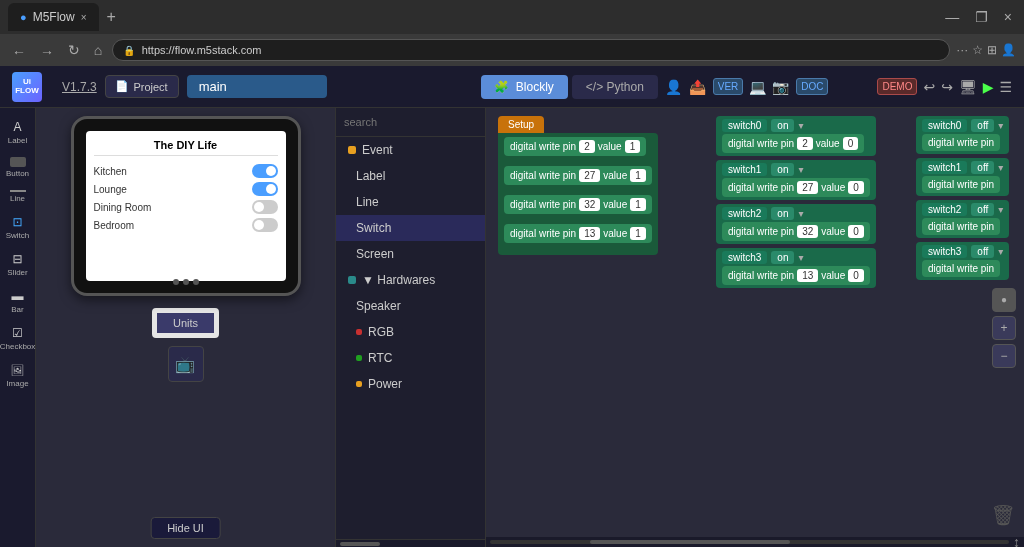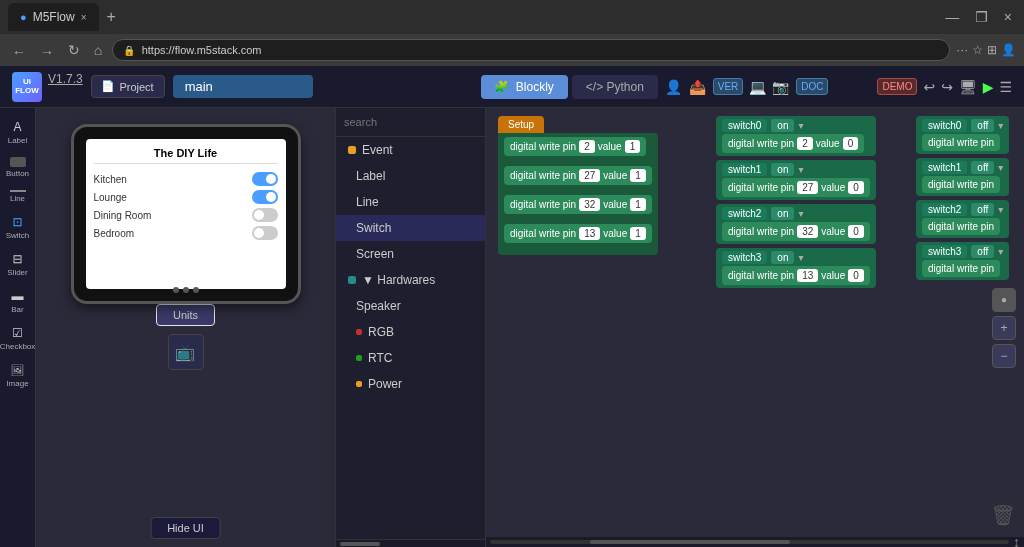--- a/index.html
+++ b/index.html
@@ -16,21 +16,21 @@
     .address-bar { flex: 1; background: #1e1e1e; border: 1px solid #555; border-radius: 12px; height: 22px; display: flex; align-items: center; padding: 0 10px; gap: 6px; color: #ccc; font-size: 11px; }
     .address-icon { color: #aaa; font-size: 10px; }
     .nav-extras { display: flex; gap: 4px; align-items: center; }
     .nav-extra-btn { background: none; border: none; color: #aaa; cursor: pointer; font-size: 12px; }
 
     
     .app-container { display: flex; flex-direction: column; height: 481px; }
 
     
     .app-toolbar { background: #1a1a2e; height: 42px; display: flex; align-items: center; padding: 0 12px; gap: 8px; border-bottom: 1px solid #333; }
-    .app-logo { display: flex; align-items: flex-start; gap: 6px; }
+    .app-logo { display: flex; align-items: center; gap: 20px; }
     .logo-icon { width: 30px; height: 30px; background: linear-gradient(135deg, #4a9eff, #6c63ff); border-radius: 4px; display: flex; align-items: center; justify-content: center; font-size: 10px; font-weight: bold; color: white; }
     .logo-version { color: #aaa; font-size: 12px; text-decoration: underline; }
     .project-btn { background: #2a2a4a; border: 1px solid #444; border-radius: 4px; color: #ccc; padding: 4px 10px; cursor: pointer; font-size: 11px; display: flex; align-items: center; gap: 4px; }
     .main-input { background: #2a5a8a; border: none; border-radius: 4px; color: #fff; padding: 4px 12px; font-size: 13px; width: 140px; }
     .toolbar-spacer { flex: 1; }
     .mode-tabs { display: flex; gap: 4px; }
     .mode-tab { padding: 5px 14px; border-radius: 4px; cursor: pointer; font-size: 12px; display: flex; align-items: center; gap: 6px; border: none; }
     .mode-tab.active { background: #5b8dd9; color: #fff; }
     .mode-tab.inactive { background: #2a2a4a; color: #aaa; }
     .toolbar-icons { display: flex; gap: 6px; align-items: center; }
@@ -39,32 +39,32 @@
     
     .main-area { display: flex; flex: 1; overflow: hidden; }
 
     
     .left-sidebar { width: 36px; background: #1a1a2e; display: flex; flex-direction: column; align-items: center; padding: 8px 0; gap: 4px; border-right: 1px solid #333; }
     .sidebar-icon-item { display: flex; flex-direction: column; align-items: center; gap: 2px; cursor: pointer; padding: 4px 2px; border-radius: 4px; width: 34px; }
     .sidebar-icon { width: 18px; height: 14px; display: flex; align-items: center; justify-content: center; }
     .sidebar-icon-label { font-size: 8px; color: #aaa; text-align: center; }
 
     
-    .ui-preview { width: 300px; background: #2a2a3a; border-right: 1px solid #333; display: flex; flex-direction: column; align-items: center; padding: 16px; position: relative; }
+    .ui-preview { width: 300px; background: #2a2a3a; border-right: 1px solid #333; display: flex; flex-direction: column; align-items: center; padding: 8px; position: relative; }
     .device-frame { width: 230px; height: 180px; background: #111; border-radius: 16px; border: 3px solid #555; display: flex; align-items: center; justify-content: center; position: relative; box-shadow: 0 4px 12px rgba(0,0,0,0.5); }
     .device-screen { width: 200px; height: 150px; background: #fff; border-radius: 4px; padding: 8px; color: #000; }
     .device-title { font-size: 11px; font-weight: bold; text-align: center; border-bottom: 1px solid #ddd; padding-bottom: 4px; margin-bottom: 6px; }
     .device-row { display: flex; justify-content: space-between; align-items: center; padding: 2px 0; font-size: 10px; color: #333; }
     .toggle-switch { width: 26px; height: 14px; background: #4a9eff; border-radius: 7px; position: relative; }
     .toggle-switch::after { content: ''; width: 10px; height: 10px; background: white; border-radius: 50%; position: absolute; top: 2px; right: 2px; }
     .toggle-off { background: #ccc; }
     .toggle-off::after { right: auto; left: 2px; }
     .device-dots { display: flex; gap: 4px; position: absolute; bottom: 8px; left: 50%; transform: translateX(-50%); }
     .device-dot { width: 6px; height: 6px; background: #555; border-radius: 50%; }
-    .units-btn { background: #3a3a6a; border: 1px solid #e5e5e5; border-radius: 4px; color: #ccc; padding: 4px 16px; cursor: pointer; font-size: 11px; }
+    .units-btn { margin-top: 12px; background: #3a3a6a; border: 5px solid #e5e5e5; border-radius: 4px; color: #ccc; padding: 4px 16px; cursor: pointer; font-size: 11px; }
     .device-icon-btn { width: 36px; height: 36px; background: #2a2a4a; border: 1px solid #444; border-radius: 4px; display: flex; align-items: center; justify-content: center; cursor: pointer; margin-top: 8px; }
     .hide-ui-btn { position: absolute; bottom: 8px; left: 50%; transform: translateX(-50%); background: #1a1a3a; border: 1px solid #444; border-radius: 4px; color: #ccc; padding: 4px 16px; cursor: pointer; font-size: 11px; }
 
     
     .block-panel { width: 150px; background: #1e1e2e; border-right: 1px solid #333; display: flex; flex-direction: column; }
     .block-search { display: flex; align-items: center; padding: 6px 8px; gap: 4px; border-bottom: 1px solid #333; }
     .search-input { background: none; border: none; color: #aaa; font-size: 11px; flex: 1; outline: none; }
     .block-categories { flex: 1; overflow-y: auto; }
     .category-item { padding: 6px 12px; cursor: pointer; font-size: 12px; color: #ccc; display: flex; align-items: center; gap: 6px; }
     .category-dot { width: 8px; height: 8px; border-radius: 2px; flex-shrink: 0; }

